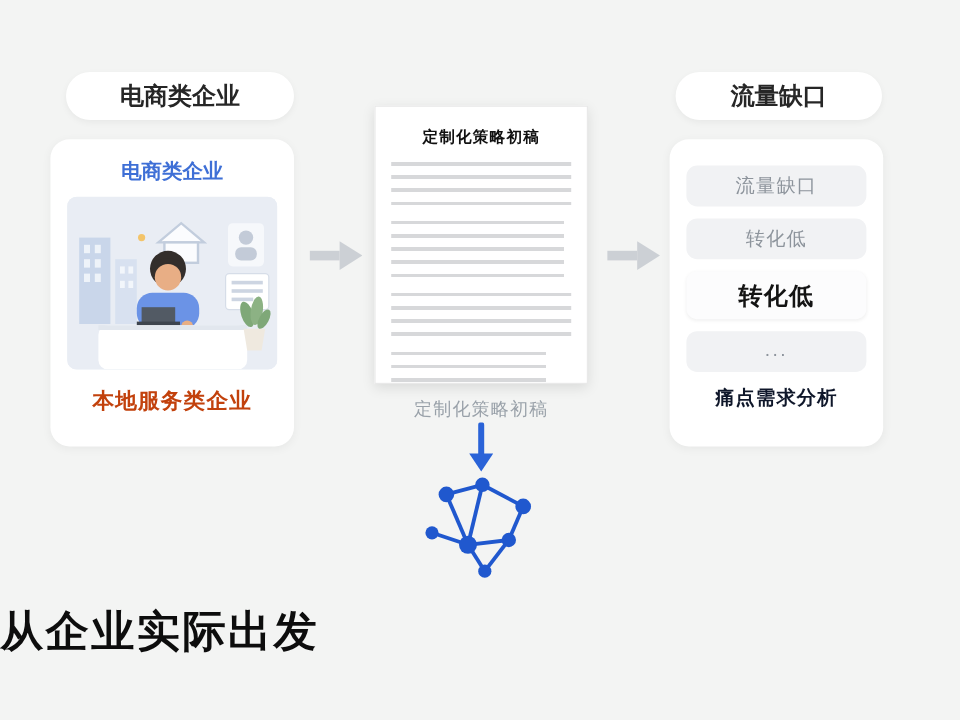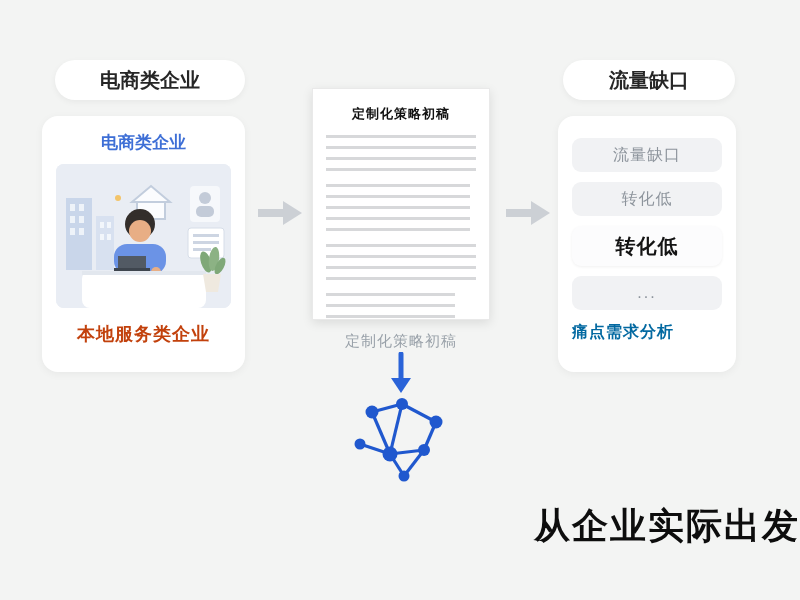--- a/index.html
+++ b/index.html
@@ -67,39 +67,39 @@
   .h-arrow{position:absolute;width:44px;height:30px;}
   .h-arrow-1{left:258px;top:198px;}
   .h-arrow-2{left:506px;top:198px;}
   .v-arrow{position:absolute;left:388px;top:352px;width:26px;height:42px;}
 
   
   .network{position:absolute;left:352px;top:396px;width:96px;height:88px;}
 
   
   .headline{
-    position:absolute;left:0;top:502px;width:800px;text-align:right;
+    position:absolute;left:0;top:502px;width:800px;text-align:left;
     font-size:36px;font-weight:800;color:#0d0d0d;letter-spacing:2px;
   }
 
   
   .right-card{left:558px;top:116px;width:178px;height:256px;}
   .right-items{padding:22px 14px 0 14px;}
   .item{
     height:34px;border-radius:9px;background:#f1f2f4;
     display:flex;align-items:center;justify-content:center;
     color:#8d949c;font-size:16px;margin-bottom:10px;letter-spacing:1px;
   }
   .item.emphasis{
     height:40px;background:#fcfcfd;box-shadow:0 1px 3px rgba(0,0,0,.06);
     color:#141414;font-size:20px;font-weight:800;
   }
   .item.dots{letter-spacing:2px;}
   .right-caption{
-    margin-top:12px;text-align:left;color:#0369a1;
+    margin-top:12px;text-align:center;color:#0f172a;
     font-size:16px;font-weight:600;letter-spacing:1px;
   }
 </style>
 </head>
 <body>
 
 <div class="canvas">
 
   <div class="pill pill-left">
     <span>电商类企业</span>

